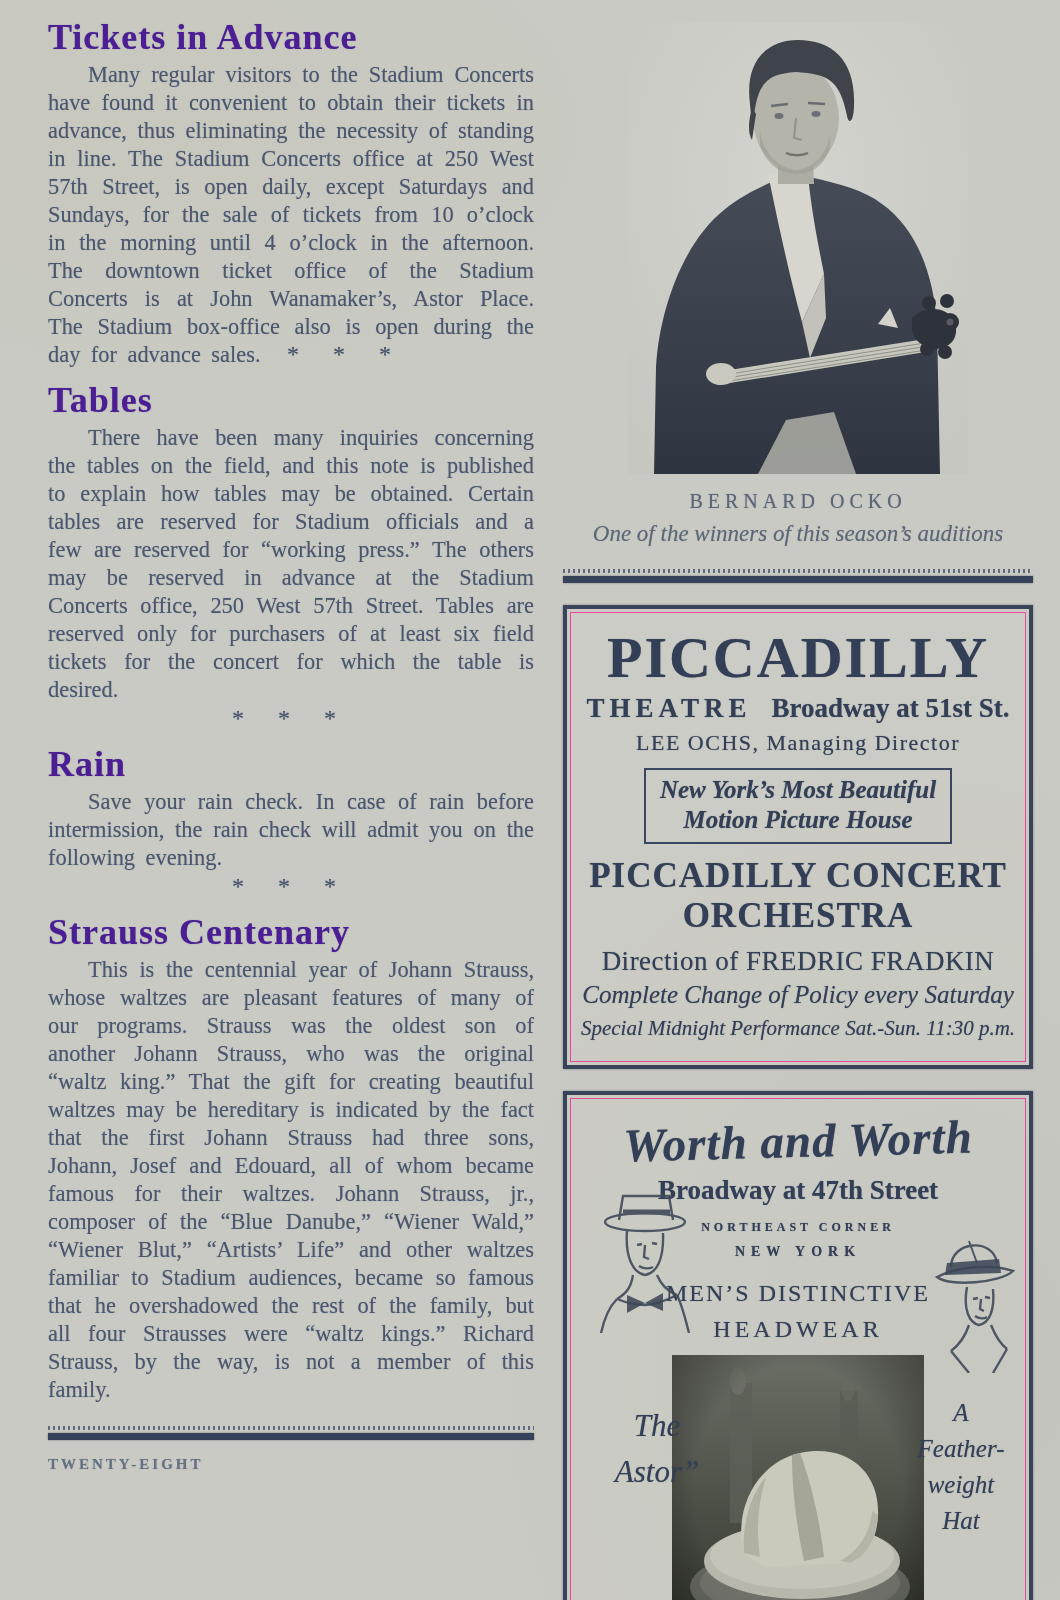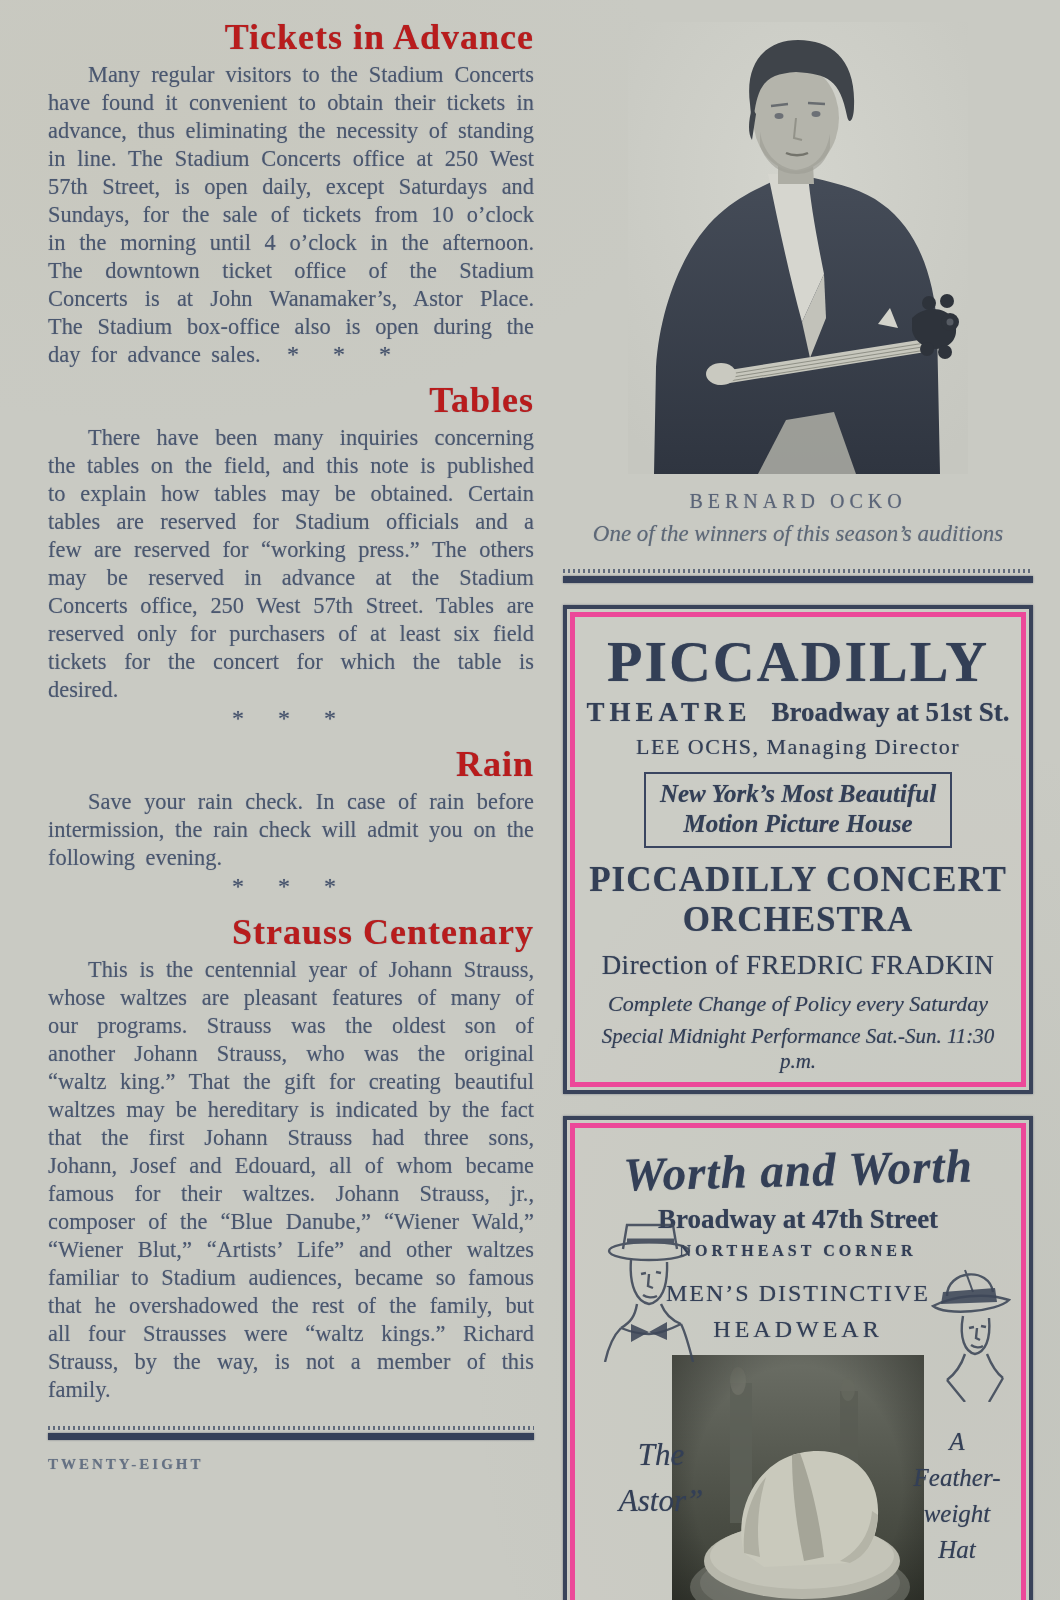--- a/index.html
+++ b/index.html
@@ -15,22 +15,22 @@
     overflow:hidden;
     position:relative;
   }
   .page { position:relative; width:1060px; height:1600px; }
 
   
   .col-left {
     position:absolute; left:48px; top:6px; width:486px;
   }
   .art-heading {
-    text-align:right; font-size:36px; line-height:42px;
-    color:#b91c1c; letter-spacing:1px;
+    text-align:left; font-size:36px; line-height:42px;
+    color:#4c1d95; letter-spacing:1px;
     text-shadow:0 0 1px rgba(56,70,100,.55);
     margin-top:10px; margin-bottom:3px;
   }
   .art-body {
     font-size:22.4px; line-height:28px; text-align:justify;
     text-indent:40px; word-spacing:.22em;
     color:#4a576f; text-shadow:0 0 1px rgba(70,84,115,.45);
   }
   .stars {
     text-align:center; font-size:24px; line-height:29px;
@@ -60,44 +60,44 @@
   .caption-sub {
     margin-top:8px; text-align:center; font-style:italic; font-size:23px;
     color:#5d6877; text-shadow:0 0 1px rgba(80,92,115,.45);
   }
 
   
   .ad-box {
     margin-top:22px; border:4px solid #39435a; background:rgba(210,211,203,.25);
     box-shadow:0 0 2px rgba(40,50,75,.5);
   }
-  .ad-inner { border:5px solid #ec4899; margin:3px; padding:8px 6px 8px; text-align:center; }
+  .ad-inner { border:1px solid #ec4899; margin:3px; padding:8px 6px 20px; text-align:center; }
   .ad-ink { color:#333f56; text-shadow:0 0 1px rgba(45,58,85,.55); }
 
   .picc-name { font-size:58px; line-height:66px; font-weight:bold; letter-spacing:2px; margin-top:4px; }
   .picc-theatre-line { font-size:27px; font-weight:bold; margin-top:2px; }
   .picc-theatre-line .venue { letter-spacing:5px; margin-right:20px; }
   .picc-ochs { font-size:22px; letter-spacing:1.5px; margin-top:6px; }
   .picc-tagline {
     width:308px; margin:12px auto 4px; border:2px solid #3a4560;
     padding:5px 4px 7px; font-style:italic; font-weight:bold;
     font-size:25px; line-height:30px;
   }
   .picc-orch { font-size:35px; line-height:40px; font-weight:bold; letter-spacing:1px; margin-top:12px; }
   .picc-direction { font-size:27px; margin-top:10px; letter-spacing:.5px; }
-  .picc-policy { font-style:italic; font-size:22px; margin-top:10px; }
+  .picc-policy { font-style:italic; font-size:25px; margin-top:4px; }
   .picc-midnight { font-style:italic; font-size:21px; margin-top:7px; }
 
   .worth-inner { position:relative; height:538px; padding-top:2px; }
   .worth-logo {
     font-size:47px; line-height:52px; font-weight:bold; font-style:italic;
     letter-spacing:1px; transform:rotate(-1.5deg); margin-top:14px;
   }
   .worth-address { font-size:27px; font-weight:bold; margin-top:8px; }
-  .worth-corner { font-size:16px; font-weight:bold; letter-spacing:4px; margin-top:7px; }
+  .worth-corner { font-size:12px; font-weight:bold; letter-spacing:4px; margin-top:14px; }
   .worth-city { font-size:14px; font-weight:bold; letter-spacing:6px; margin-top:9px; }
   .worth-mens { font-size:24px; letter-spacing:2px; margin-top:20px; }
   .worth-headwear { font-size:24px; letter-spacing:4px; margin-top:9px; }
   .worth-man-left { position:absolute; left:22px; top:84px; }
   .worth-man-right { position:absolute; right:6px; top:124px; }
   .hat-photo { display:block; margin:12px auto 0; }
   .worth-atease {
     position:absolute; left:12px; top:304px; width:148px;
     font-style:italic; font-size:31px; line-height:46px; text-align:center;
   }
@@ -228,20 +228,21 @@
         <div class="picc-policy">Complete Change of Policy every Saturday</div>
         <div class="picc-midnight">Special Midnight Performance Sat.-Sun. 11:30 p.m.</div>
       </div>
     </div>
 
     <div class="ad-box">
       <div class="ad-inner worth-inner ad-ink">
         <div class="worth-logo">Worth and Worth</div>
         <div class="worth-address">Broadway at 47th Street</div>
         <div class="worth-corner">NORTHEAST CORNER</div>
+        <div class="worth-city">NEW YORK</div>
         <div class="worth-mens">MEN’S DISTINCTIVE</div>
         <div class="worth-headwear">HEADWEAR</div>
 
         <svg class="worth-man-left" width="104" height="150" viewBox="0 0 104 150">
           <g stroke="#3d4758" stroke-width="2.4" fill="none" opacity=".88">
             <ellipse cx="52" cy="39" rx="40" ry="9"></ellipse>
             <path d="M26,37 L30,13 L76,13 L80,37"></path>
             <path d="M30,29 L77,29" stroke-width="5"></path>
             <path d="M34,48 C32,74 40,90 52,92 C64,90 71,76 70,50"></path>
             <path d="M44,62 L49,61 M59,60 L64,61" stroke-width="2.8"></path>

